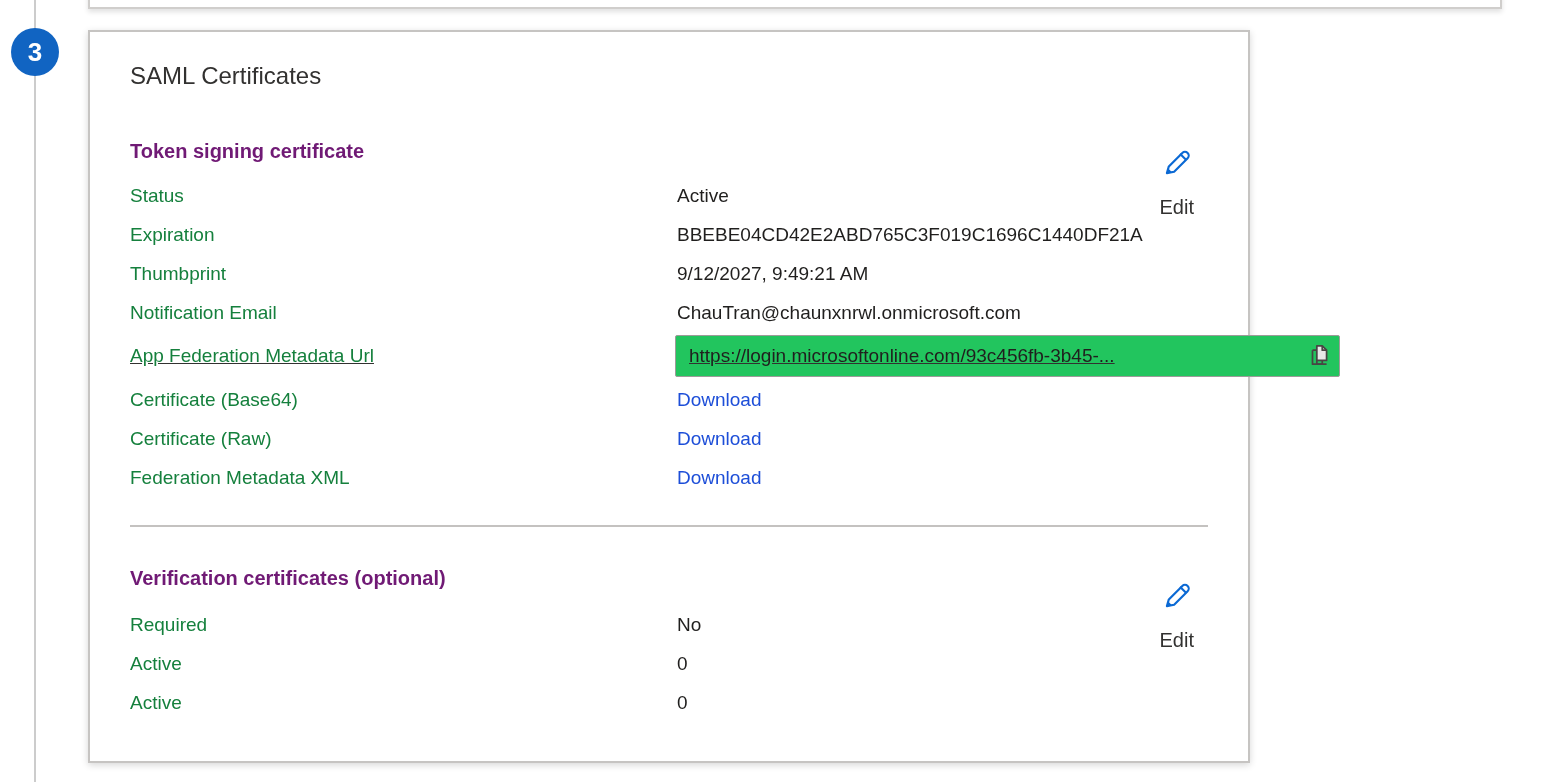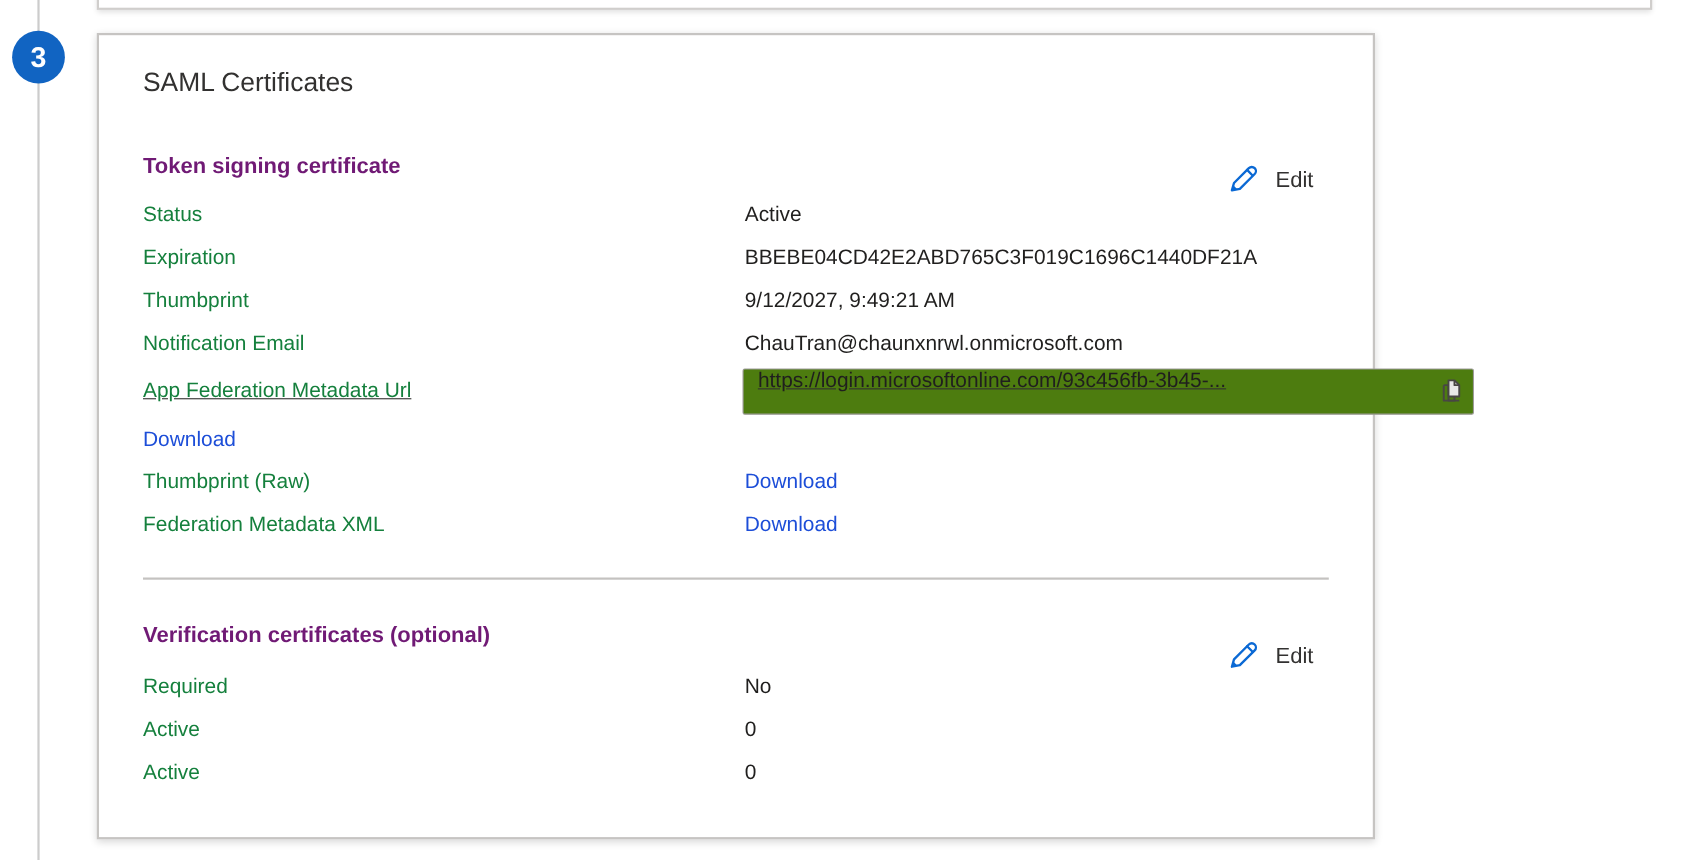--- a/index.html
+++ b/index.html
@@ -28,35 +28,35 @@
     padding:28px 40px 0 40px; z-index:2;
   }
   .panel-title { font-size:24px; font-weight:normal; line-height:32px; color:#323130; margin-bottom:46px; }
 
   .section { position:relative; }
   .section-heading { font-size:20px; font-weight:bold; line-height:26px; color:#701a75; margin-bottom:12px; }
   .section2 .section-heading { margin-bottom:14px; }
 
   .edit-btn {
     position:absolute; right:14px; top:8px; display:flex; align-items:center; gap:13px;
-    background:none; border:none; cursor:pointer; font-family:inherit;
+    background:none; border:none; cursor:pointer; font-family:inherit;flex-direction:column;
   }
   .section2 .edit-btn { top:14px; }
   .edit-btn svg { width:34px; height:34px; color:#0b69d4; }
   .edit-btn .edit-label { font-size:20px; color:#323130; }
 
   .row { display:flex; align-items:center; min-height:39px; font-size:19px; }
   .row-label { width:547px; flex:0 0 547px; color:#15803d; white-space:nowrap; }
   .row-value { color:#201f1e; white-space:nowrap; }
   .row a.download-link { color:#1d4ed8; text-decoration:none; cursor:pointer; }
 
   .row.url-row { min-height:48px;text-decoration:underline; }
   .url-box {
-    display:flex; width:665px; height:42px; margin-left:-2px;
-    background:#4d7c0f; border:1px solid #9d9b99; border-radius:2px; overflow:hidden;
+    display:flex; align-items:center; width:665px; height:42px; margin-left:-2px;
+    background:#22c55e; border:1px solid #9d9b99; border-radius:2px; overflow:hidden;
   }
   .url-text {
     flex:1 1 auto; padding:0 4px 0 13px; font-size:19px; color:#201f1e;
     white-space:nowrap; overflow:hidden;
   }
   .copy-btn {
     flex:0 0 40px; height:100%; background:none; border:none; cursor:pointer;
     display:flex; align-items:center; justify-content:center; color:#484644;
   }
   .copy-btn svg { width:26px; height:26px; }
@@ -121,24 +121,25 @@
                   <path d="M10 3.5h5l4 4V17h-9V3.5z" fill="#e8e8e8"></path>
                   <path d="M15 3.5v4h4"></path>
                 </svg>
               </span>
             </button>
           </div>
         </div>
       </div>
 
       <div class="row">
+        <div class="row-label">Certificate (Base64)</div>
         <a class="download-link" href="#">Download</a>
       </div>
       <div class="row">
-        <div class="row-label">Thumbprint (Raw)</div>
+        <div class="row-label">Certificate (Raw)</div>
         <a class="download-link" href="#">Download</a>
       </div>
       <div class="row">
         <div class="row-label">Federation Metadata XML</div>
         <a class="download-link" href="#">Download</a>
       </div>
     </div>
 
     <hr class="divider">
 

